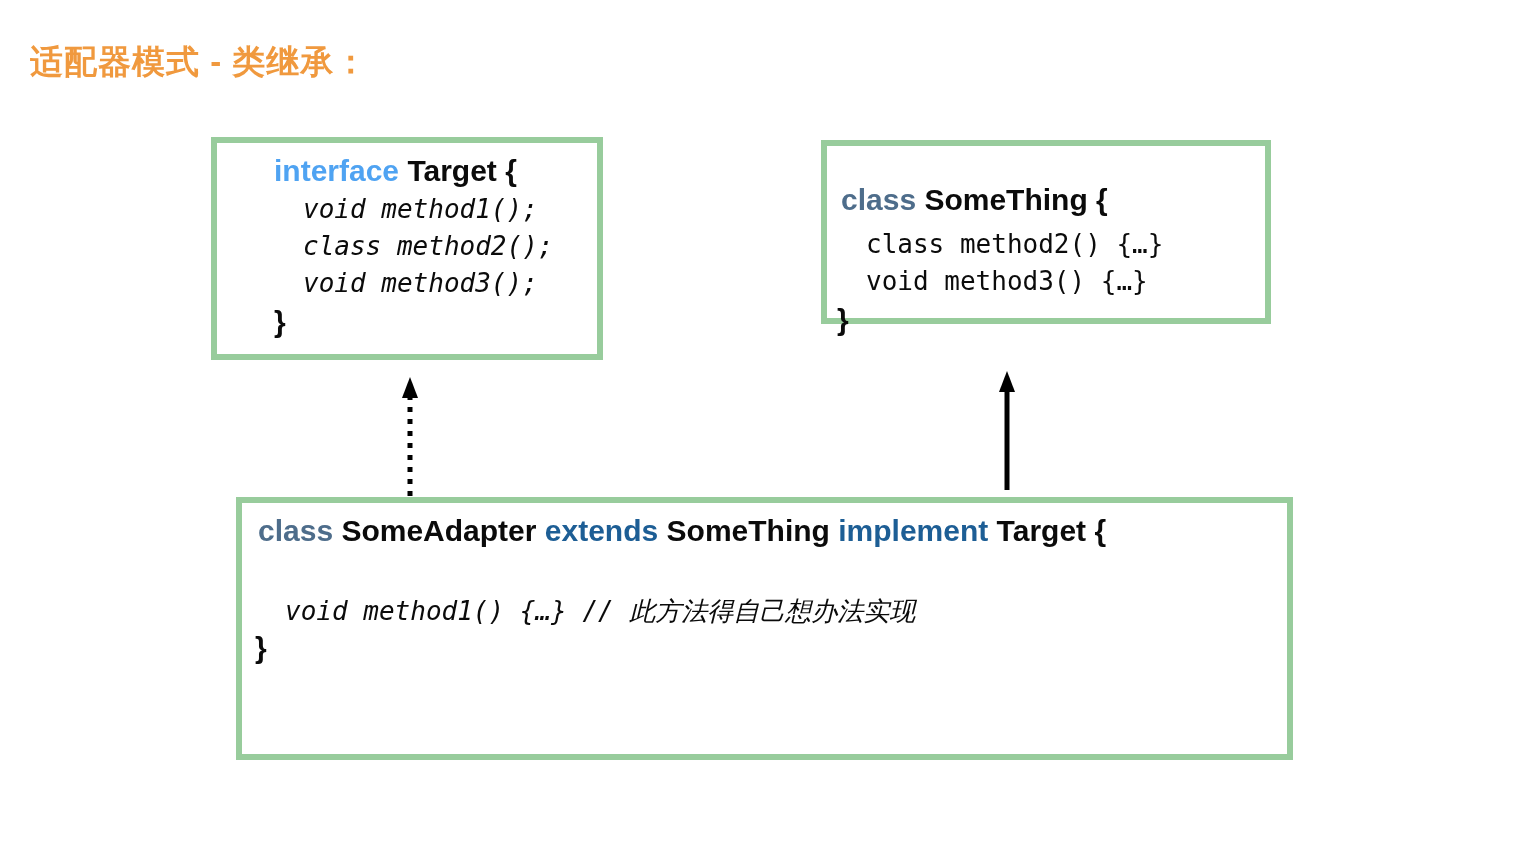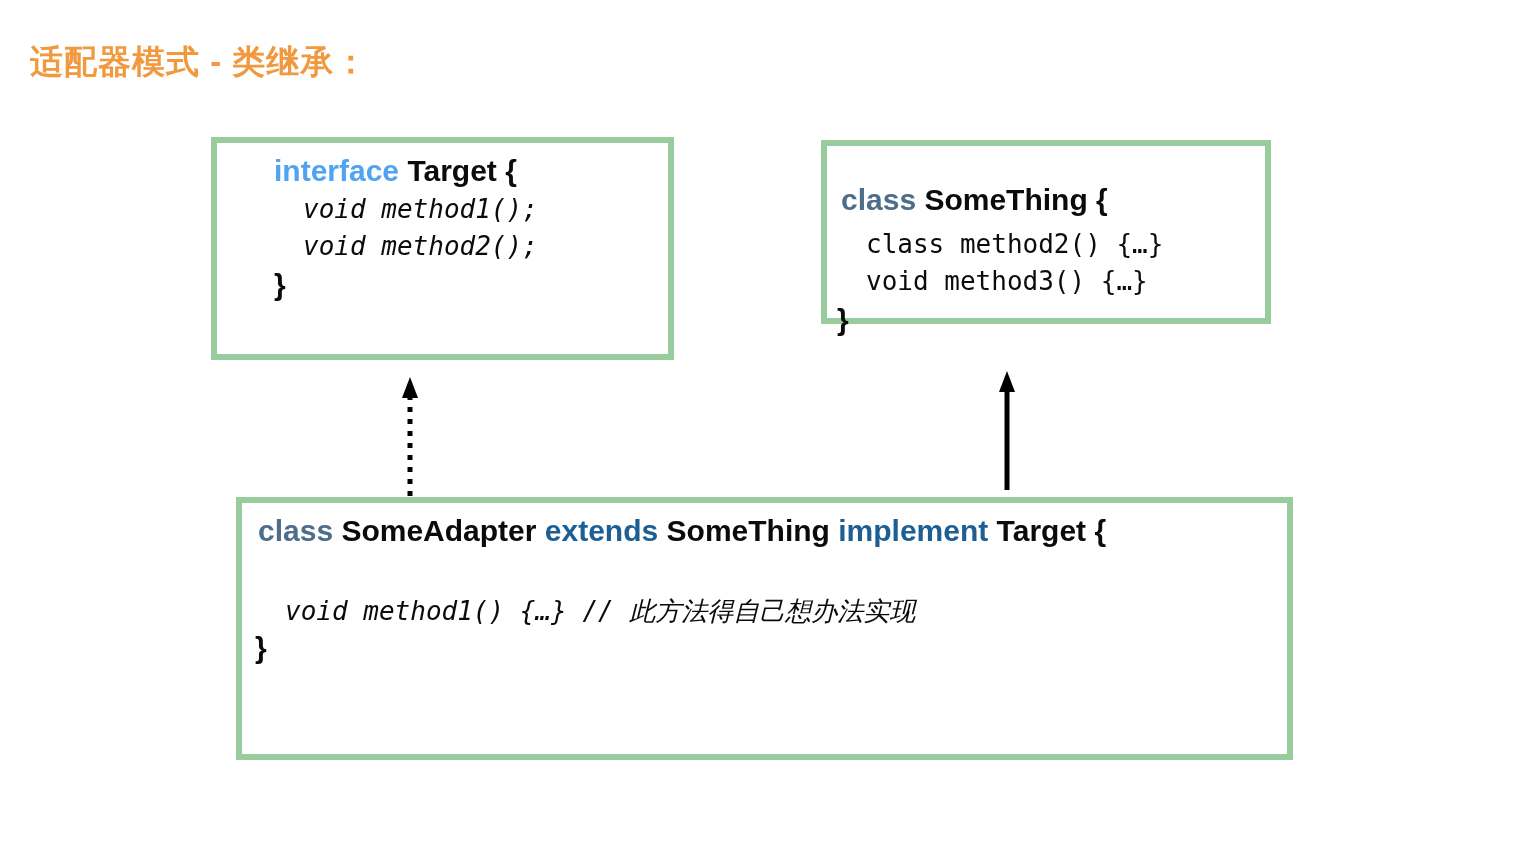--- a/index.html
+++ b/index.html
@@ -19,21 +19,21 @@
     color: var(--c-title, #F0993E);
     letter-spacing: 1px;
     white-space: pre;
   }
   .code-box {
     position: absolute;
     box-sizing: border-box;
     background: #ffffff;
     border: 6px solid var(--c-border, #98CC9C);
   }
-  #target-box   { left: 211px; top: 137px; width: 463px;  height: 223px; }
+  #target-box   { left: 211px; top: 137px; width: 392px;  height: 223px; }
   #something-box{ left: 821px; top: 140px; width: 450px;  height: 184px; }
   #adapter-box  { left: 236px; top: 497px; width: 1057px; height: 263px; }
 
   .hdr {
     font-size: 30px;
     font-weight: 700;
     line-height: 40px;
     white-space: pre;
     color: var(--c-code, #0b0b0b);
   }
@@ -82,21 +82,22 @@
   #extends-arrow    { left: 995px; top: 371px; }
 </style>
 </head>
 <body>
 
 <div class="page-title">适配器模式 - 类继承：</div>
 
 <div class="code-box" id="target-box">
   <div class="hdr"><span class="kw-interface">interface</span> <span>Target {</span></div>
   <div class="code">void method1();</div>
-  <div class="code">void method2();</div>
+  <div class="code">class method2();</div>
+  <div class="code">void method3();</div>
   <div class="brace">}</div>
 </div>
 
 <div class="code-box" id="something-box">
   <div class="hdr"><span class="kw-class">class</span> <span>SomeThing {</span></div>
   <div class="code">class method2() {…}</div>
   <div class="code">void method3() {…}</div>
   <div class="brace">}</div>
 </div>
 

